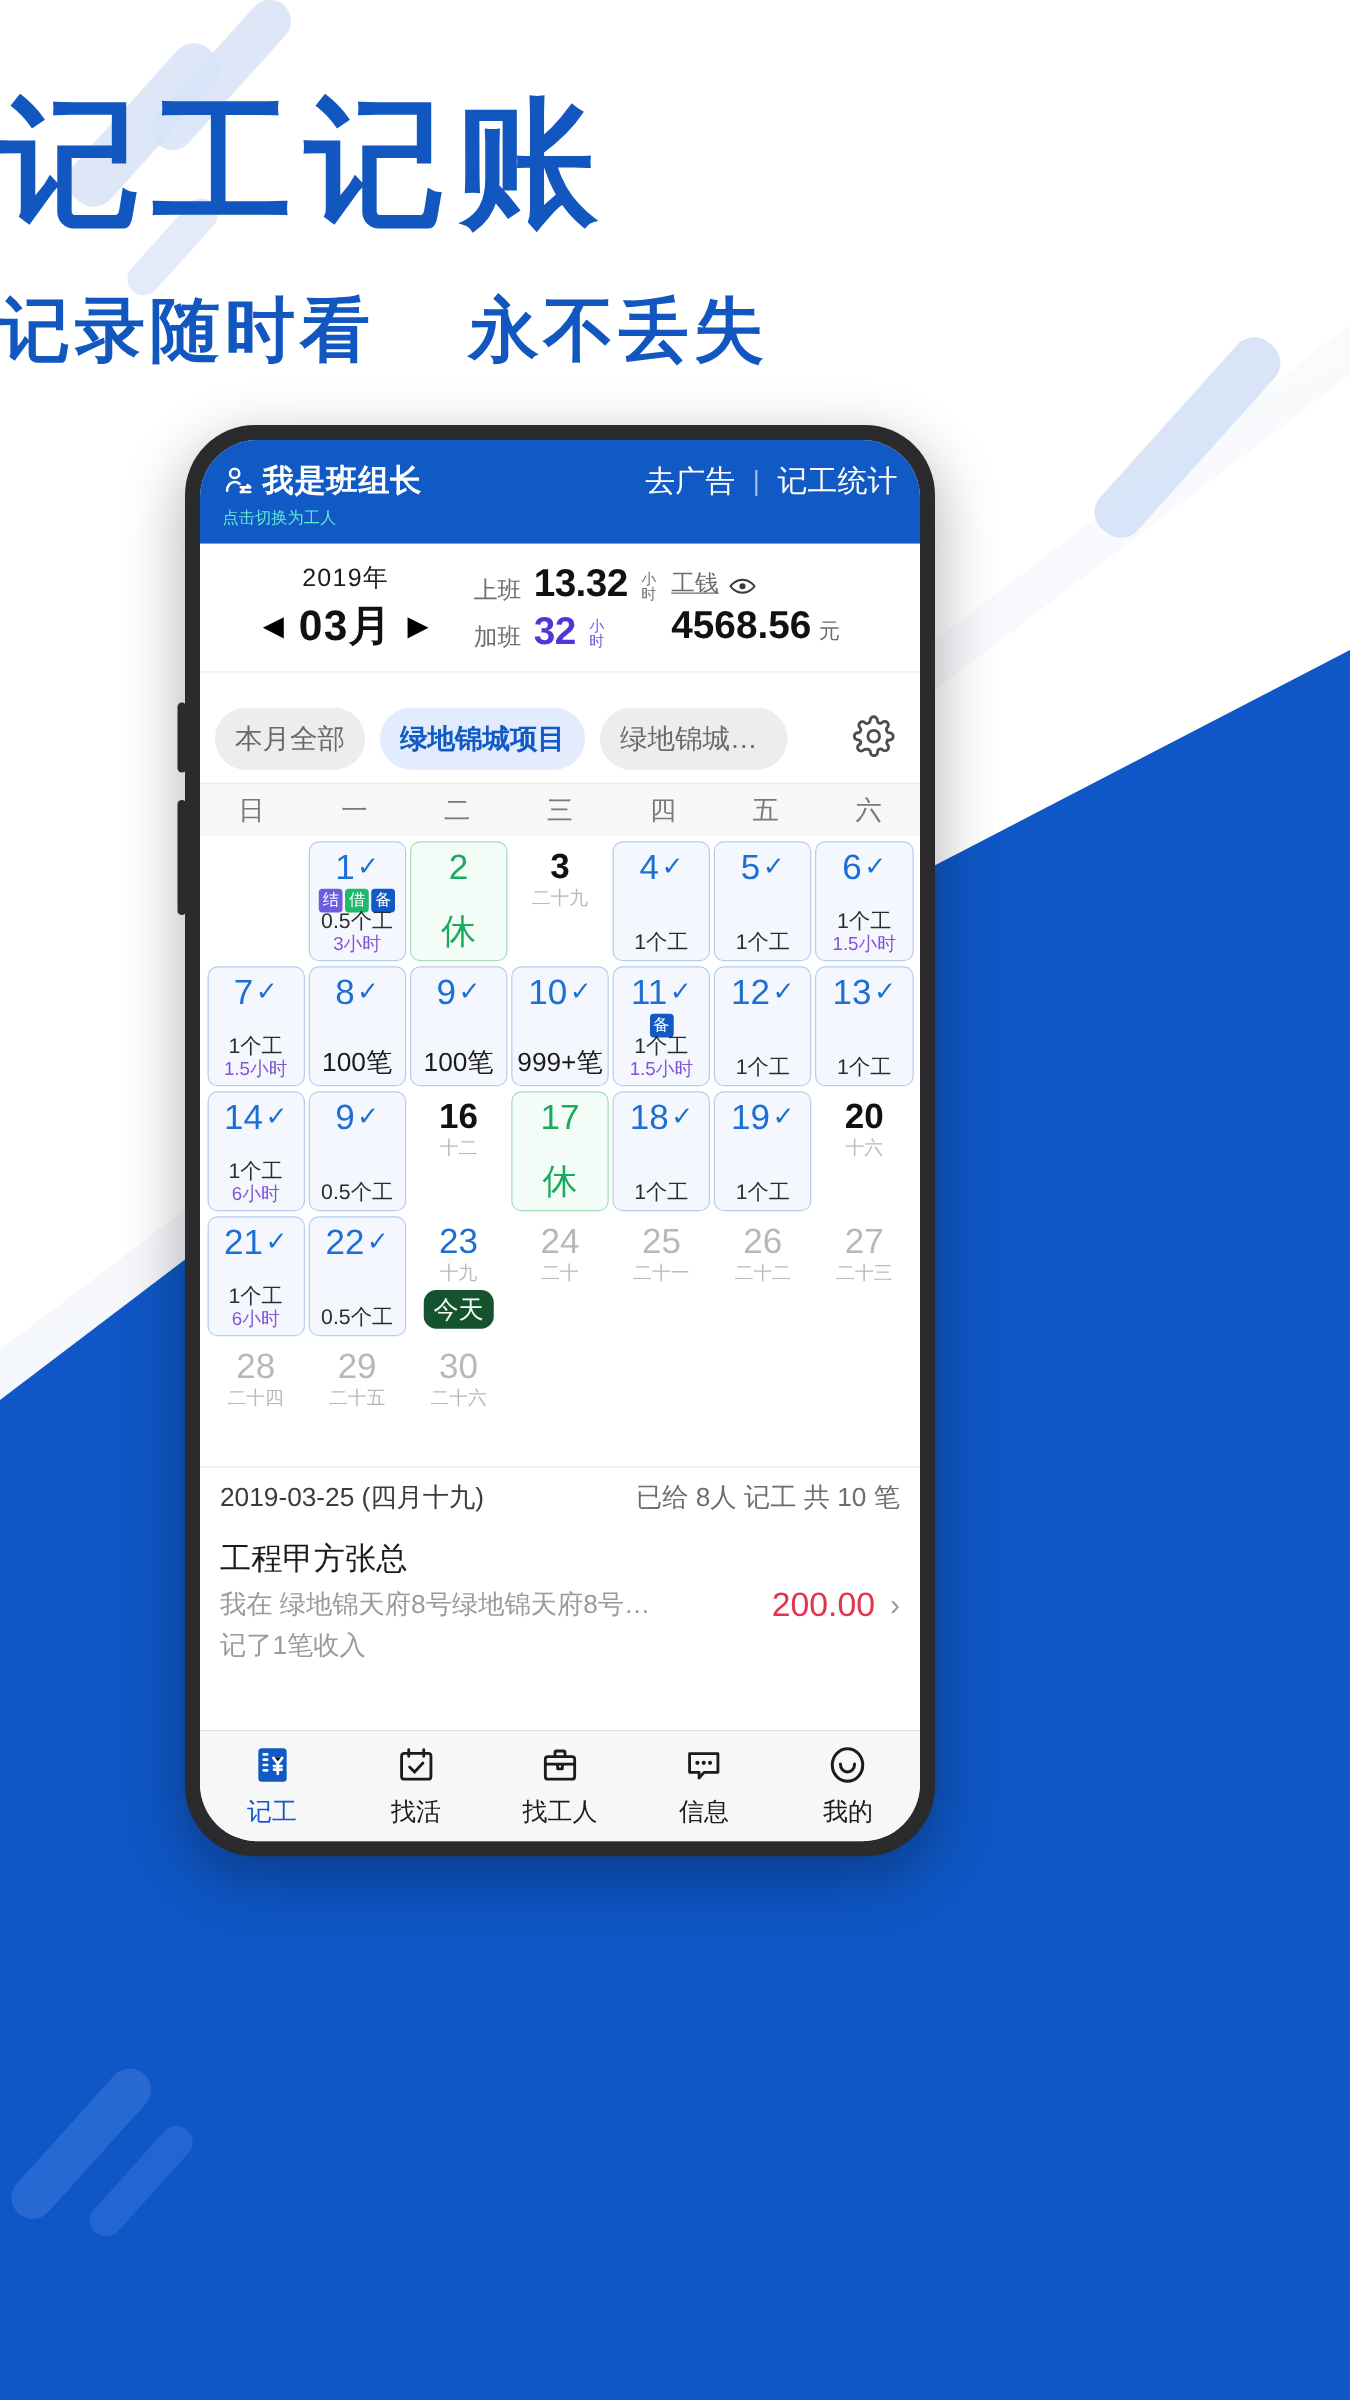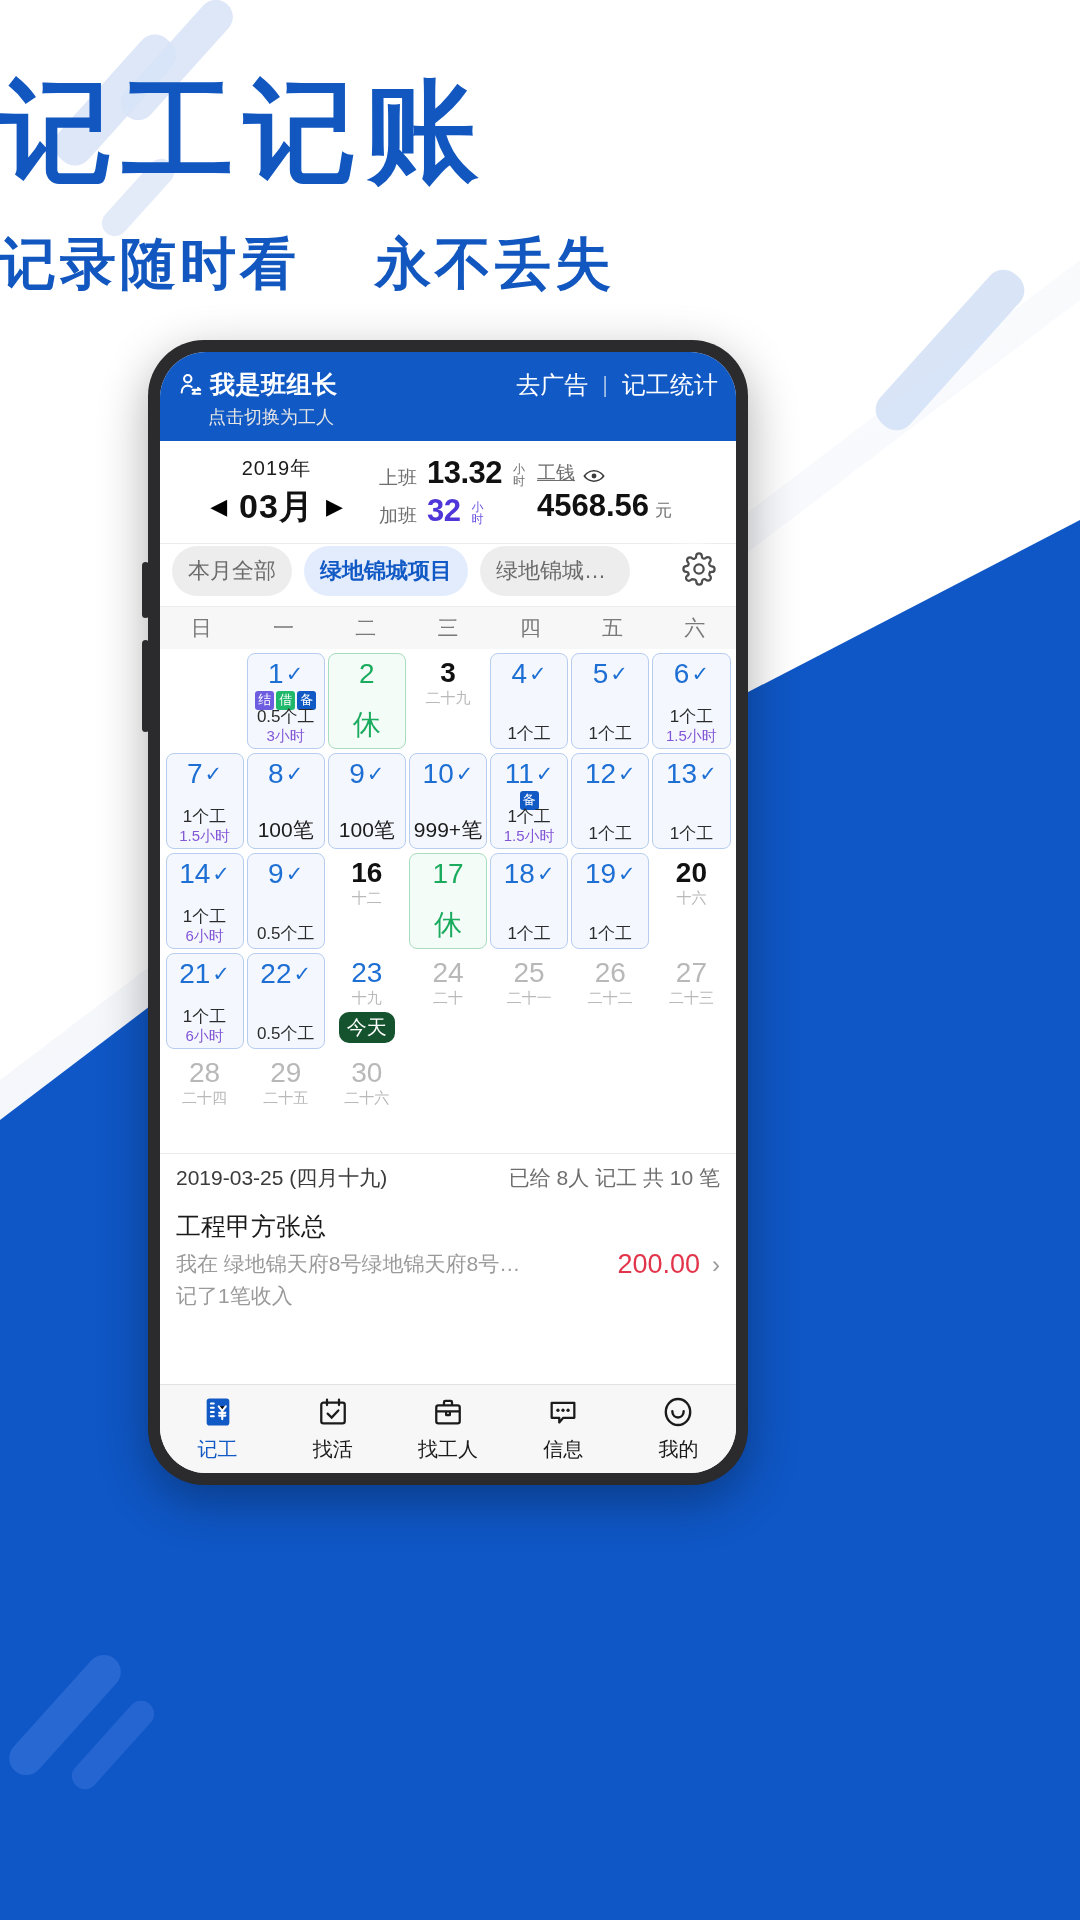--- a/index.html
+++ b/index.html
@@ -97,21 +97,21 @@
     background: #1159c4;
     padding: 16px 18px 12px 18px;
     color: #fff;
     flex: 0 0 auto;
   }
   .ah-row { display: flex; align-items: center; }
   .ah-left { display: flex; align-items: center; gap: 6px; }
   .ah-role { font-size: 25px; font-weight: 600; letter-spacing: .5px; }
   .ah-right { margin-left: auto; display:flex; align-items:center; gap:14px; font-size: 24px; }
   .ah-sep { color: rgba(255,255,255,.6); font-size:22px;}
-  .ah-sub { font-size: 18px; color: #e5e5e5; margin-top: 4px; margin-left: 30px; }
+  .ah-sub { font-size: 13px; color: #5eead4; margin-top: 4px; }
   .person-icon { display:inline-block; width: 26px; height: 26px; }
 
   
   .stats {
     display: flex; align-items: center;
     background: #fff; padding: 12px 14px 12px 14px;
     flex: 0 0 auto;
   }
   .st-month { width: 205px; text-align: center; }
   .st-year { font-size: 20px; color: #1b1b1b; letter-spacing:1px;text-align:center;}
@@ -127,21 +127,21 @@
   .st-unit.purple { color:#6a54e0; }
   .st-right { width: 185px; }
   .st-rlab { display:flex; align-items:center; gap:8px; font-size:19px; color:#6e6e6e;text-decoration:underline; }
   .st-money { font-size: 31px; font-weight: 700; color:#111; margin-top:2px; }
   .st-money .yuan { font-size: 17px; font-weight: 400; color:#6e6e6e; margin-left:6px;}
   .eye { width: 22px; height: 14px; }
 
   
   .projbar {
     display:flex; align-items:center; gap: 10px;
-    padding: 0 10px 8px 12px;
+    padding: 26px 10px 8px 12px;
     border-top: 1px solid #ececec;
     background:#fff; position: relative;
     flex: 0 0 auto;
   }
   .chips { display:flex; gap: 12px; overflow:hidden; flex:1; }
   .chip {
     background: #ededed; color:#6b6b6b;
     border-radius: 26px; padding: 10px 16px;
     font-size: 22px; white-space: nowrap;
     position: relative;

